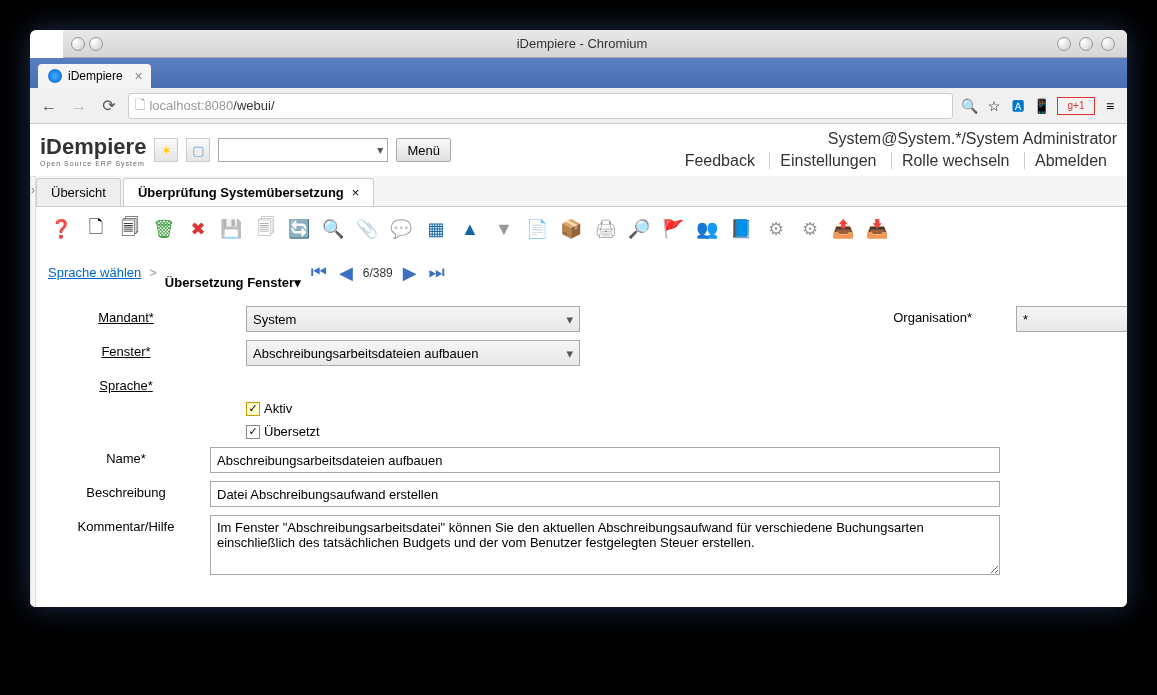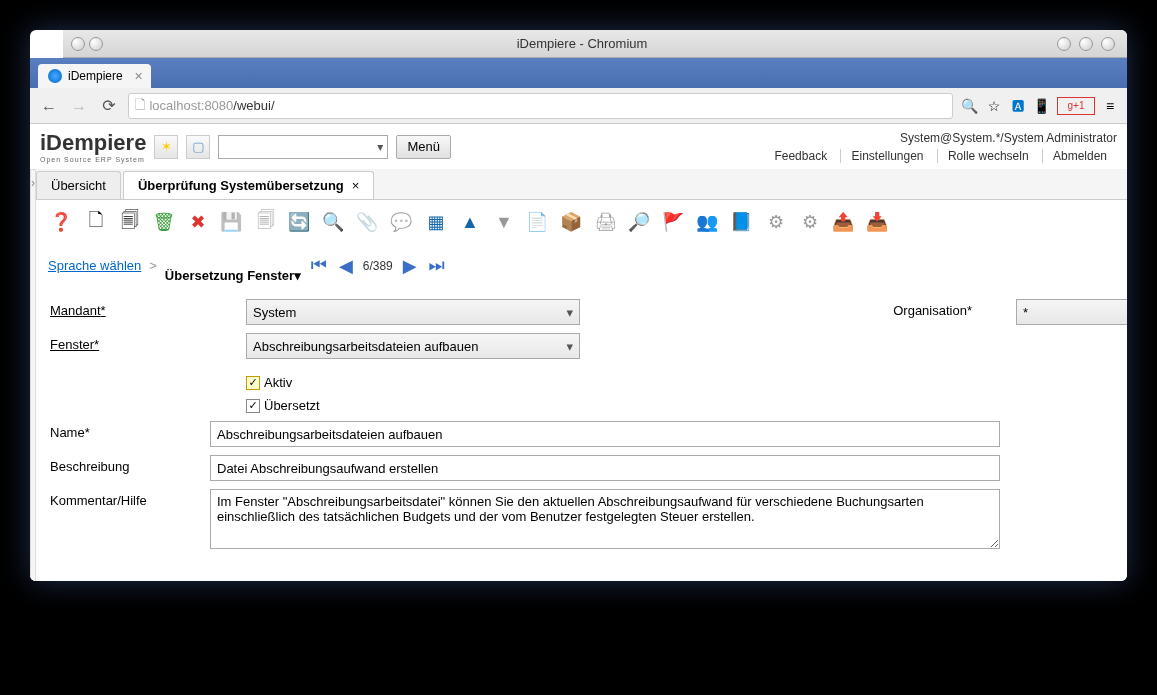--- a/index.html
+++ b/index.html
@@ -20,41 +20,41 @@
 .ext-icons { display: flex; gap: 6px; align-items: center; }
 .ext-icon { width: 18px; height: 18px; display: flex; align-items: center; justify-content: center; font-size: 14px; }
 .app { background: #fff; }
 .app-header { display: flex; align-items: center; padding: 6px 10px; gap: 8px; }
 .logo { font-size: 22px; font-weight: bold; color: #333; font-family: Georgia, serif; }
 .logo .sub { display: block; font-size: 7px; font-weight: normal; letter-spacing: 1px; color: #666; }
 .tool-ico { width: 24px; height: 24px; border: 1px solid #ccc; background: linear-gradient(#fafafa,#e5e5e5); display: inline-flex; align-items: center; justify-content: center; font-size: 13px; }
 .dropdown { height: 24px; border: 1px solid #aaa; background: #fff; min-width: 170px; display: flex; align-items: center; padding: 0 4px; font-size: 12px; }
 .dropdown::after { content: "▾"; margin-left: auto; color: #555; }
 .menu-btn { height: 24px; border: 1px solid #aaa; background: linear-gradient(#f8f8f8,#e0e0e0); padding: 0 10px; font-size: 13px; border-radius: 2px; }
-.app-header .right { margin-left: auto; text-align: right; font-size: 12px; color: #333; }
+.app-header .right { margin-left: auto; text-align: right; font-size: 16px; color: #333; }
 .app-header .links { margin-top: 4px; }
 .app-header .links span { padding: 0 10px; border-left: 1px solid #ccc; }
 .app-header .links span:first-child { border-left: none; }
 .content-wrap { display: flex; }
 .side-handle { width: 18px; background: #f5f5f5; border: 1px solid #ddd; display: flex; align-items: flex-start; justify-content: center; padding-top: 6px; font-size: 12px; color: #888; }
 .main { flex: 1; }
 .app-tabs { display: flex; border-bottom: 1px solid #ccc; background: #f5f5f5; padding-top: 2px; }
 .app-tab { padding: 6px 14px; font-size: 13px; border: 1px solid #ccc; border-bottom: none; background: #eee; margin-right: 2px; border-radius: 3px 3px 0 0; display: flex; align-items: center; gap: 8px; }
 .app-tab.active { background: #fff; font-weight: bold; }
 .toolbar { display: flex; gap: 6px; padding: 8px 12px; align-items: center; flex-wrap: wrap; }
 .tb-icon { width: 28px; height: 28px; display: flex; align-items: center; justify-content: center; font-size: 18px; }
 .breadcrumb { display: flex; align-items: center; gap: 8px; padding: 4px 12px 10px; font-size: 13px; }
 .breadcrumb a { color: #06c; text-decoration: underline; }
 .breadcrumb .sep { color: #999; }
 .breadcrumb .current { font-weight: bold; margin-top: 20px; }
 .nav-arrow { color: #3a6fc5; font-size: 18px; padding: 0 2px; }
 .page-info { font-size: 12px; color: #333; }
 .form { padding: 6px 14px 20px; }
 .form-row { display: flex; margin-bottom: 8px; }
-.label-col { width: 160px; text-align: left; padding-right: 8px; font-size: 13px; padding-top: 4px; }
+.label-col { width: 160px; text-align: center; padding-right: 8px; font-size: 13px; padding-top: 4px; }
 .label-col .ul { text-decoration: underline; }
 .field-col { width: 334px; margin-left: 36px; }
 .field-col-wide { flex: 1; max-width: 790px; }
 .second-label { width: 400px; text-align: right; padding-right: 8px; font-size: 13px; padding-top: 4px; }
 .select-field { height: 26px; border: 1px solid #aaa; background: linear-gradient(#f5f5f5,#e8e8e8); display: flex; align-items: center; padding: 0 6px; font-size: 13px; width: 100%; }
 .select-field::after { content: "▾"; margin-left: auto; color: #555; }
 .text-input { height: 26px; border: 1px solid #aaa; padding: 0 6px; font-size: 13px; width: 100%; }
 .textarea { border: 1px solid #aaa; padding: 4px 6px; font-size: 13px; width: 100%; min-height: 60px; resize: both; }
 .check-row { display: flex; align-items: center; gap: 4px; font-size: 13px; }
 .check { width: 14px; height: 14px; border: 1px solid #888; display: inline-flex; align-items: center; justify-content: center; font-size: 11px; background: #fff; }
@@ -194,20 +194,21 @@
           </div>
           <div class="form-row">
             <div class="label-col"><span class="ul req">Fenster</span></div>
             <div class="field-col">
                 <div class="select-field">
                   <span>Abschreibungsarbeitsdateien aufbauen</span>
                 </div>
               </div>
           </div>
           <div class="form-row">
+            <div class="label-col"><span class="ul req">Sprache</span></div>
           </div>
           <div class="form-row">
             <div class="label-col"></div>
             <div class="field-col check-row">
               <span class="check on">✓</span>
               <span>Aktiv</span>
             </div>
           </div>
           <div class="form-row">
             <div class="label-col"></div>

